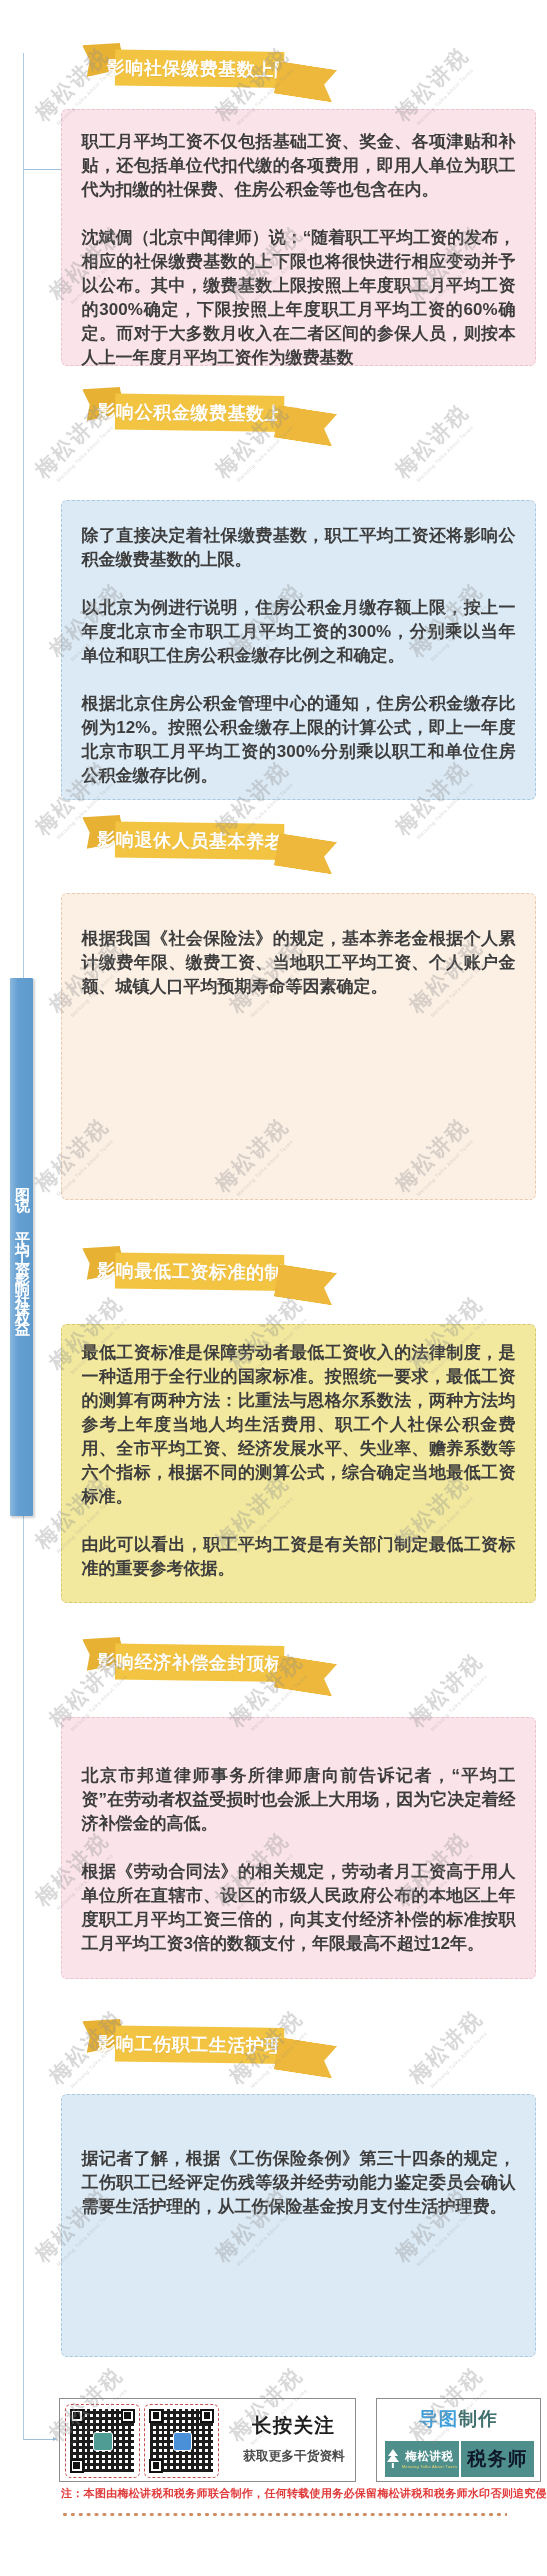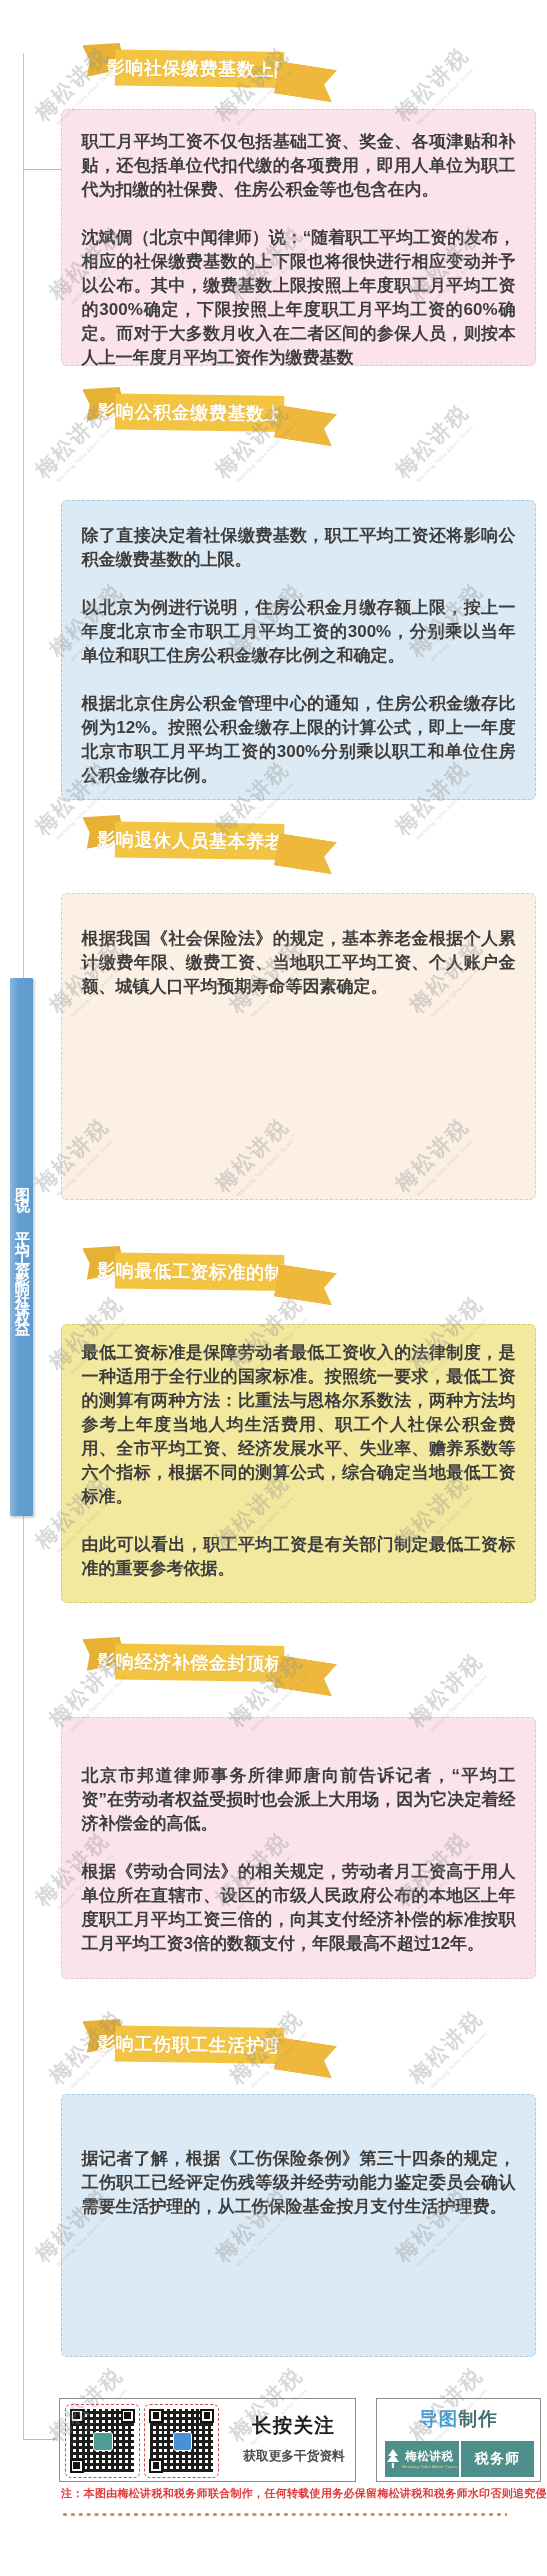--- a/index.html
+++ b/index.html
@@ -65,21 +65,21 @@
   #logo-ms{left:8px;width:74px;flex-direction:row;gap:2.3px;}
   #logo-tax{left:84px;width:73px;}
   .tree{position:relative;width:12.7px;height:19.6px;flex:0 0 12.7px;}
   .tree .t1,.tree .t2{position:absolute;left:50%;width:0;height:0;border-left:5.2px solid transparent;border-right:5.2px solid transparent;transform:translateX(-50%);}
   .tree .t1{top:0;border-bottom:7.5px solid #fff;}
   .tree .t2{top:4.6px;border-left-width:6.4px;border-right-width:6.4px;border-bottom:8.7px solid #fff;}
   .tree .tr{position:absolute;left:50%;top:13.3px;width:2.3px;height:5.2px;background:#fff;transform:translateX(-50%);}
   .logo-ms-txt{display:flex;flex-direction:column;align-items:center;}
   .logo-ms-txt .l1{color:#fff;font-size:11.5px;font-weight:800;letter-spacing:0.6px;white-space:nowrap;}
   .logo-ms-txt .l2{color:#F5D76E;font-size:4px;letter-spacing:0.3px;white-space:nowrap;}
-  #logo-tax span{color:#ffffff;font-size:14px;font-weight:800;letter-spacing:1.2px;}
+  #logo-tax span{color:#0f172a;font-size:19px;font-weight:800;letter-spacing:1.2px;}
   .foot-note{position:absolute;left:61px;top:2486px;width:480px;z-index:5;
       color:#E13A3A;font-size:11px;font-weight:700;letter-spacing:0.3px;white-space:nowrap;}
   .dots{position:absolute;left:61px;top:2512px;width:446px;height:5.2px;z-index:5;
       background-image:radial-gradient(circle,#CE8B63 1.7px,rgba(0,0,0,0) 2px);
       background-size:7.9px 5.2px;background-repeat:repeat-x;}
 </style>
 </head>
 <body>
 
 <div id="canvas">

